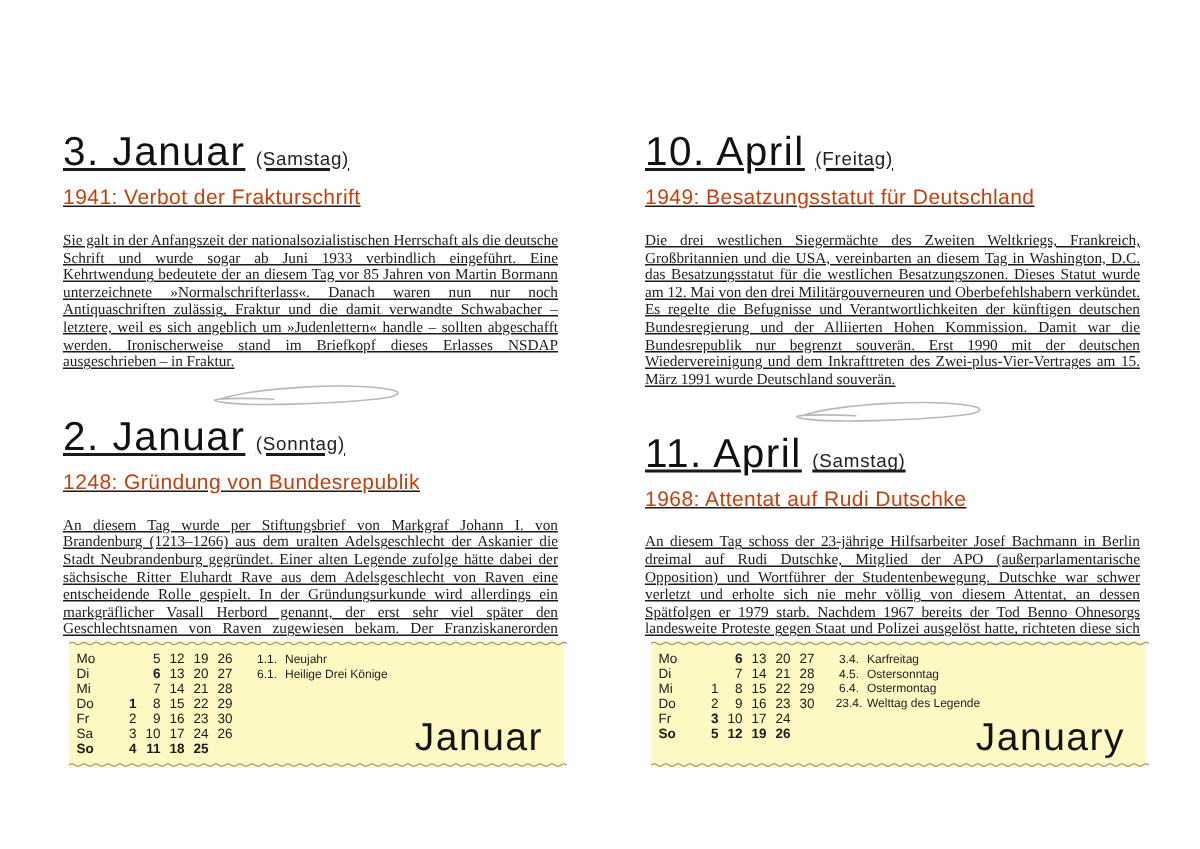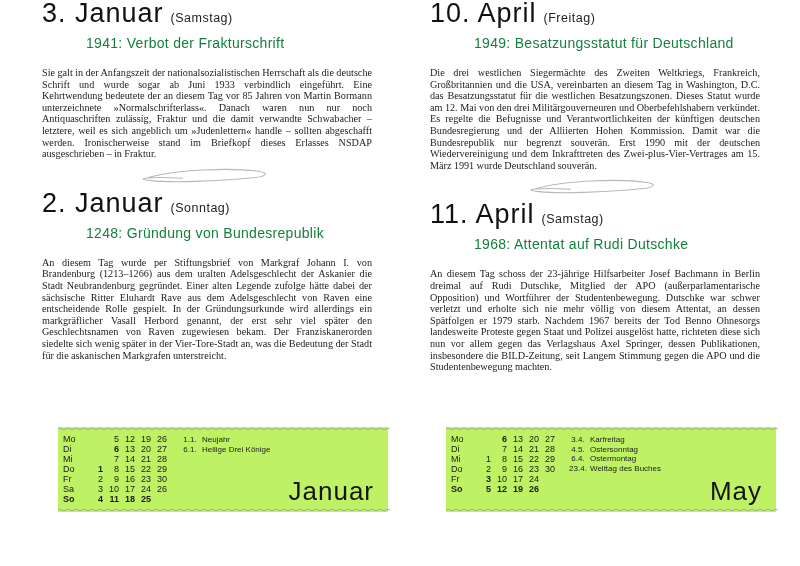--- a/index.html
+++ b/index.html
@@ -3,31 +3,31 @@
 <meta charset="utf-8">
 <style>
   * { margin:0; padding:0; box-sizing:border-box; }
   html,body { width:800px; height:566px; background:#fff; }
   body { font-family:"Liberation Sans", sans-serif; color:#1a1a1a; position:relative; overflow:hidden; }
 
   .page { position:absolute; top:0; width:330px; height:566px; }
   .page-left  { left:42px; }
   .page-right { left:430px; }
 
-  .entries { height:427px; overflow:hidden; }
+  .entries { padding-top:88px; height:427px; overflow:hidden;text-decoration:underline; }
 
   h2.date-line { font-weight:400; font-size:27px; line-height:26px; letter-spacing:1px; color:#111; white-space:nowrap; }
   h2.date-line .weekday { font-size:12.5px; letter-spacing:.5px; margin-left:7px; color:#222; }
-  h3.subtitle { font-weight:400; font-size:14px; line-height:15px; letter-spacing:.3px; margin-top:5px; color:#15803d;margin-left:44px; }
+  h3.subtitle { font-weight:400; font-size:14px; line-height:15px; letter-spacing:.3px; margin-top:5px; color:#c2410c; }
   p.body-text { margin-top:16px; font-family:"Liberation Serif", serif; font-size:10.2px; line-height:11.6px; text-align:justify; color:#1c1c1c; word-spacing:-.2px; }
 
   .flourish { height:18px; margin:6px 0; text-align:center; }
   .flourish svg { display:inline-block; }
 
-  .cal-section { position:absolute; left:16px; top:427px; width:330px; background:#bef264; }
+  .cal-section { position:absolute; left:4px; top:427px; width:330px; background:#fef9c3; }
   .wavy { display:block; width:332px; height:4px; }
   .cal-body { position:relative; height:74px; margin-top:3px; }
   .cal-grid { padding-left:5px; }
   .cal-row { height:10px; line-height:10px; font-size:9px; white-space:nowrap; }
   .cal-day { display:inline-block; width:24px; }
   .cal-cell { display:inline-block; width:16px; text-align:right; }
   .bold { font-weight:bold; }
 
   .holidays { position:absolute; left:123px; top:1px; font-size:8px; line-height:9.6px; color:#222; }
   .holiday-line { white-space:nowrap; }
@@ -132,21 +132,21 @@
         <div class="cal-row"><span class="cal-day">Di</span><span class="cal-cell"></span><span class="cal-cell">7</span><span class="cal-cell">14</span><span class="cal-cell">21</span><span class="cal-cell">28</span></div>
         <div class="cal-row"><span class="cal-day">Mi</span><span class="cal-cell">1</span><span class="cal-cell">8</span><span class="cal-cell">15</span><span class="cal-cell">22</span><span class="cal-cell">29</span></div>
         <div class="cal-row"><span class="cal-day">Do</span><span class="cal-cell">2</span><span class="cal-cell">9</span><span class="cal-cell">16</span><span class="cal-cell">23</span><span class="cal-cell">30</span></div>
         <div class="cal-row"><span class="cal-day">Fr</span><span class="cal-cell bold">3</span><span class="cal-cell">10</span><span class="cal-cell">17</span><span class="cal-cell">24</span><span class="cal-cell"></span></div>
         <div class="cal-row"><span class="cal-day bold">So</span><span class="cal-cell bold">5</span><span class="cal-cell bold">12</span><span class="cal-cell bold">19</span><span class="cal-cell bold">26</span><span class="cal-cell"></span></div>
       </div>
       <div class="holidays">
         <div class="holiday-line"><span class="hnum">3.4.</span><span class="htext">Karfreitag</span></div>
         <div class="holiday-line"><span class="hnum">4.5.</span><span class="htext">Ostersonntag</span></div>
         <div class="holiday-line"><span class="hnum">6.4.</span><span class="htext">Ostermontag</span></div>
-        <div class="holiday-line"><span class="hnum">23.4.</span><span class="htext">Welttag des Buches</span></div>
+        <div class="holiday-line"><span class="hnum">23.4.</span><span class="htext">Welttag des Legende</span></div>
       </div>
-      <div class="month-name">May</div>
+      <div class="month-name">January</div>
     </div>
     <svg class="wavy" viewBox="0 0 332 4">
         <use href="#wavepath"></use>
       </svg>
   </div>
 </div>
 
 </body></html>

